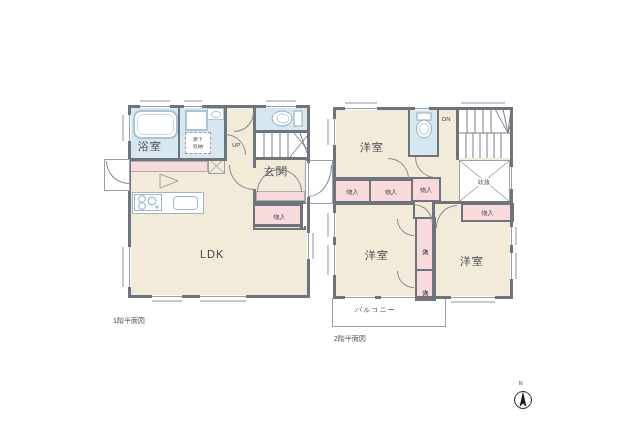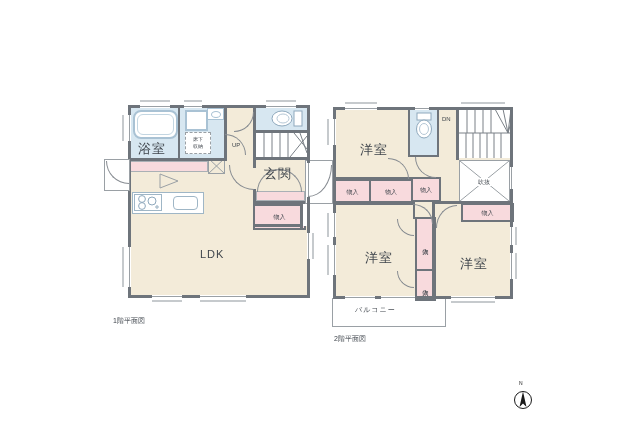--- a/index.html
+++ b/index.html
@@ -10,21 +10,21 @@
   .bg{position:absolute;background:#f3ebd9;}
   .wet{position:absolute;background:#d7e7f1;}
   .pink{position:absolute;background:#f8dadd;}
   .white{position:absolute;background:#ffffff;}
   .wall{position:absolute;background:#6e747b;}
   .winh{position:absolute;height:3px;background:linear-gradient(to bottom,#fff 0 1px,#9aa0a5 1px 2px,#fff 2px 3px);}
   .winv{position:absolute;width:3px;background:linear-gradient(to right,#fff 0 1px,#9aa0a5 1px 2px,#fff 2px 3px);}
   .tick{position:absolute;background:#c6cacd;}
   .arc{position:absolute;border:1px solid #868b91;background:transparent;}
   .lbl{position:absolute;color:#3f454c;line-height:1;white-space:nowrap;}
-  .rm{font-size:13px;letter-spacing:1px;}
+  .rm{font-size:11px;letter-spacing:1px;font-family:Liberation Mono, monospace;}
   .sm{font-size:6px;letter-spacing:0px;}
   .closet2{border:2px solid #6e747b;background:#f8dadd;position:absolute;
            display:flex;align-items:center;justify-content:center;}
   .closet2 span{color:#3f454c;font-size:6px;line-height:1;}
   .vtext span{writing-mode:vertical-rl;text-orientation:upright;}
   .fixture{position:absolute;background:#fff;}
   svg{display:block;}
 </style>
 </head>
 <body>

